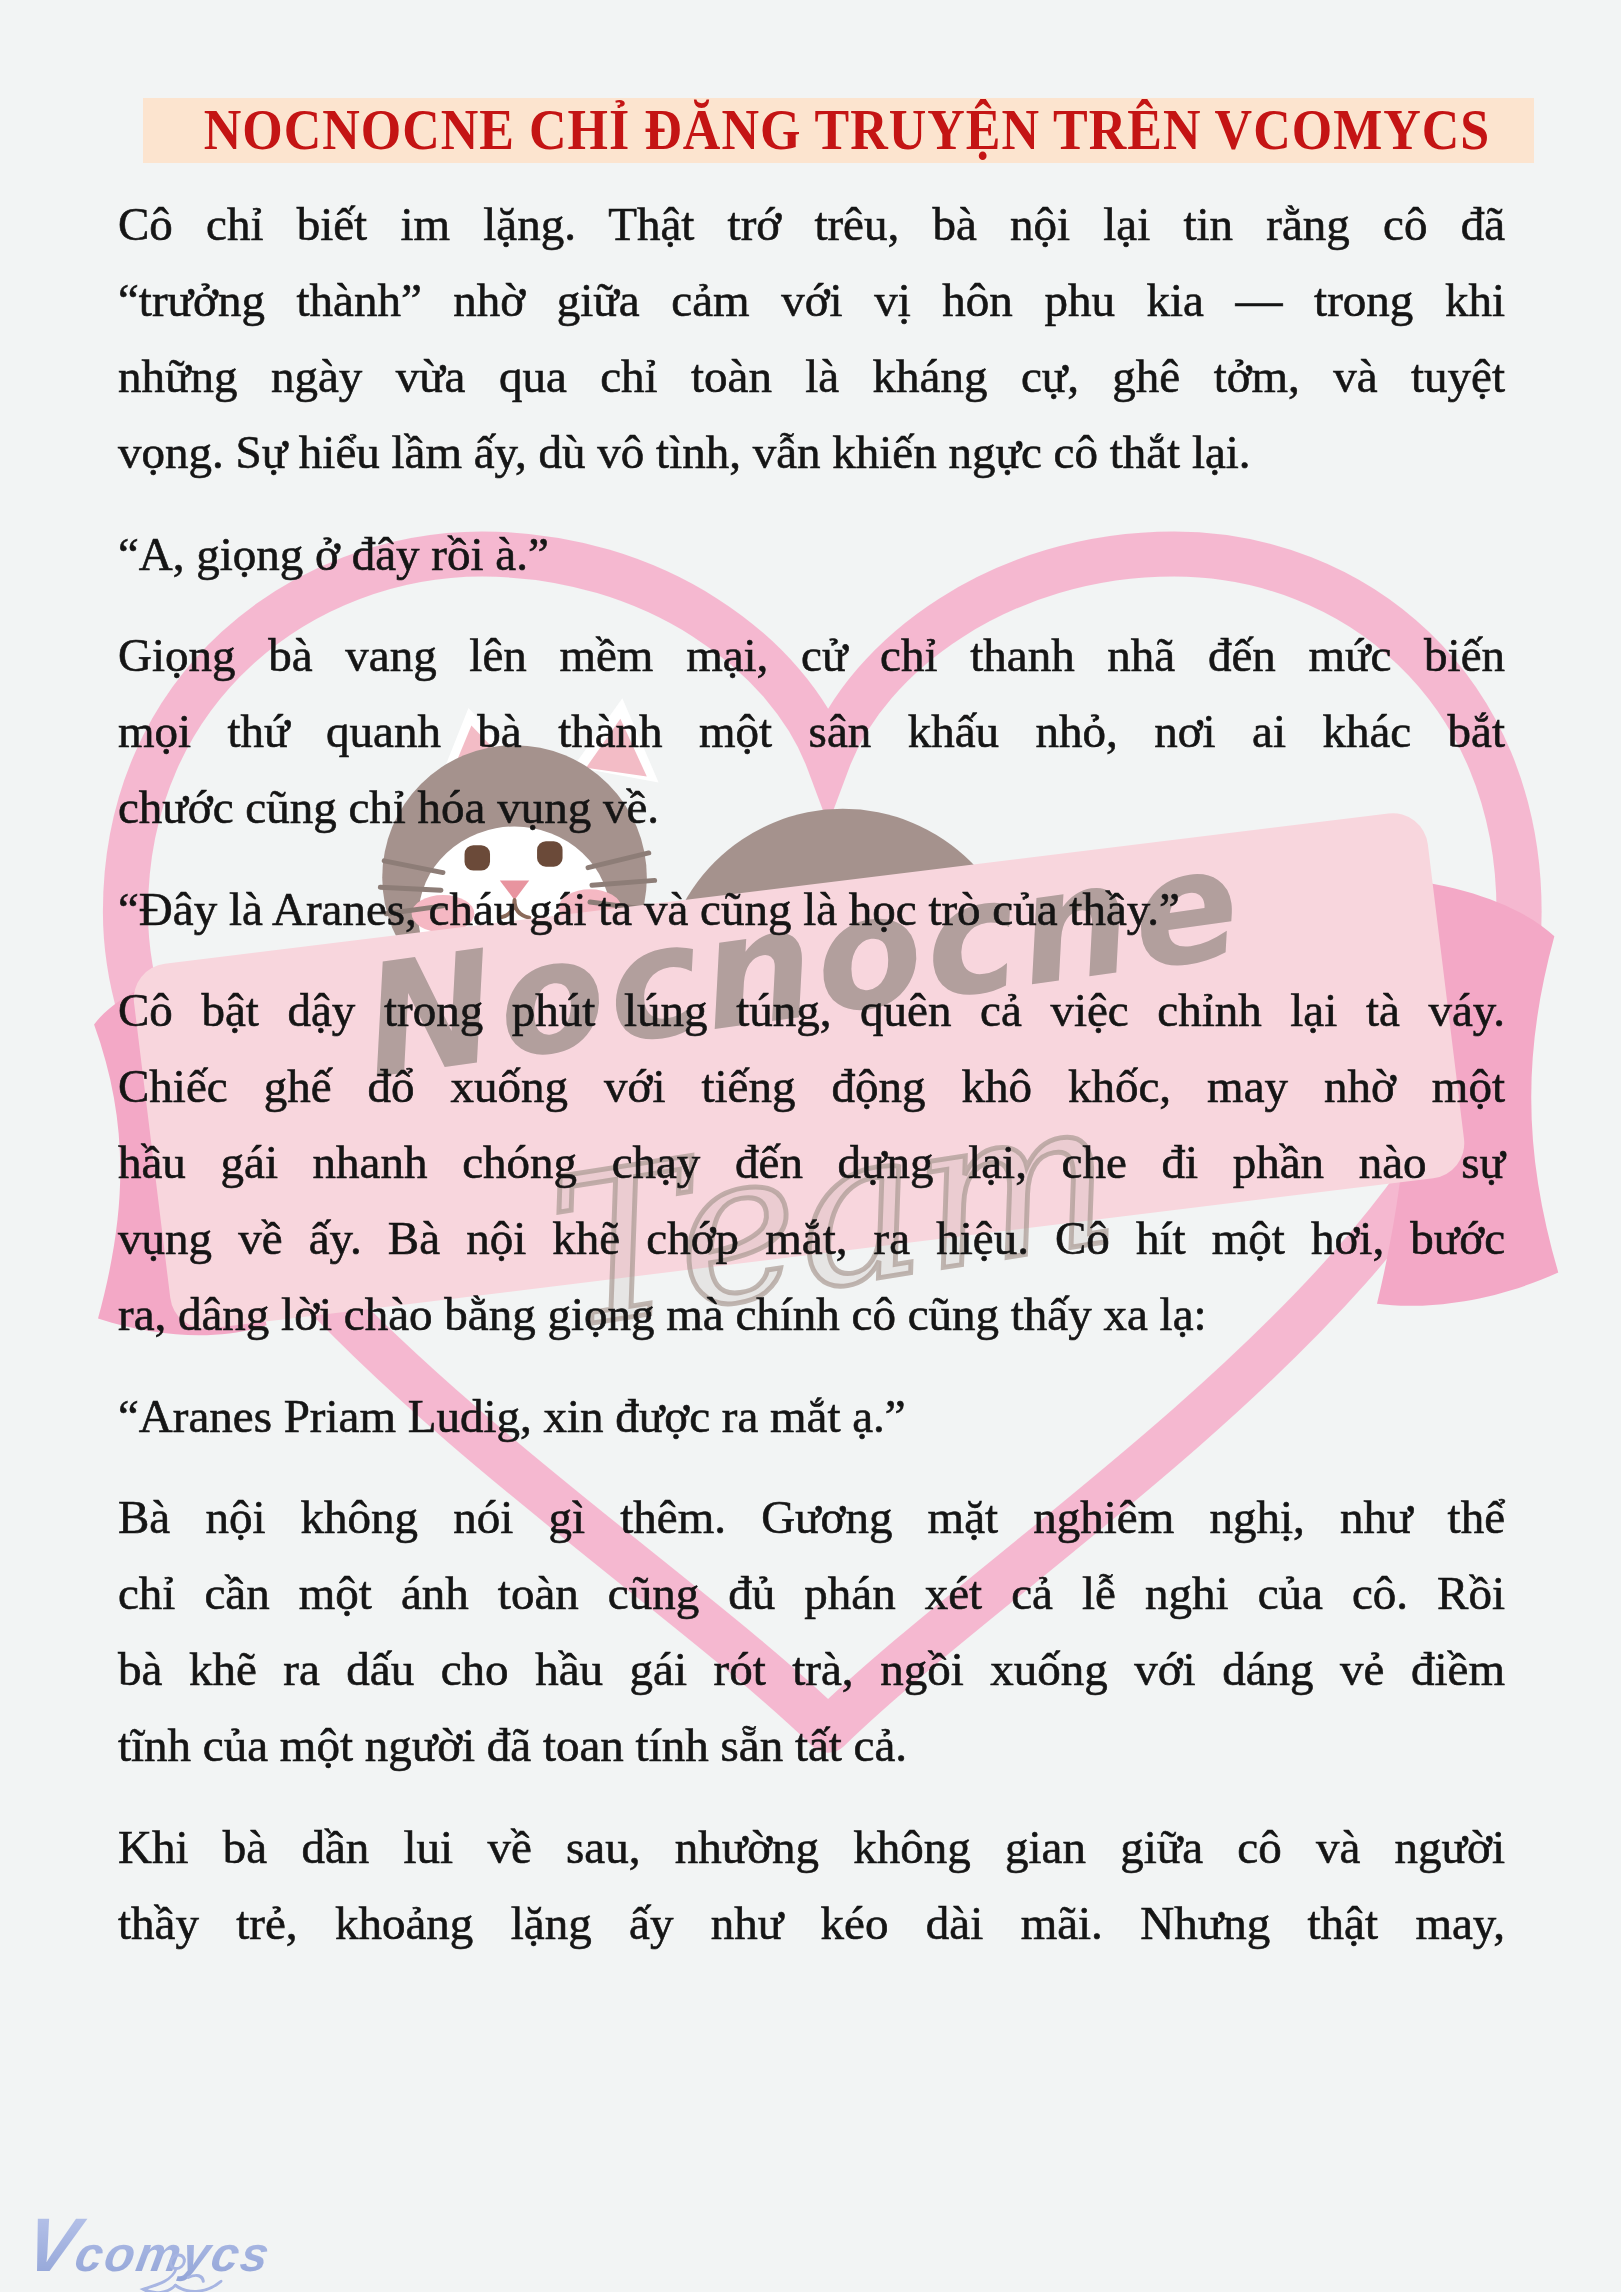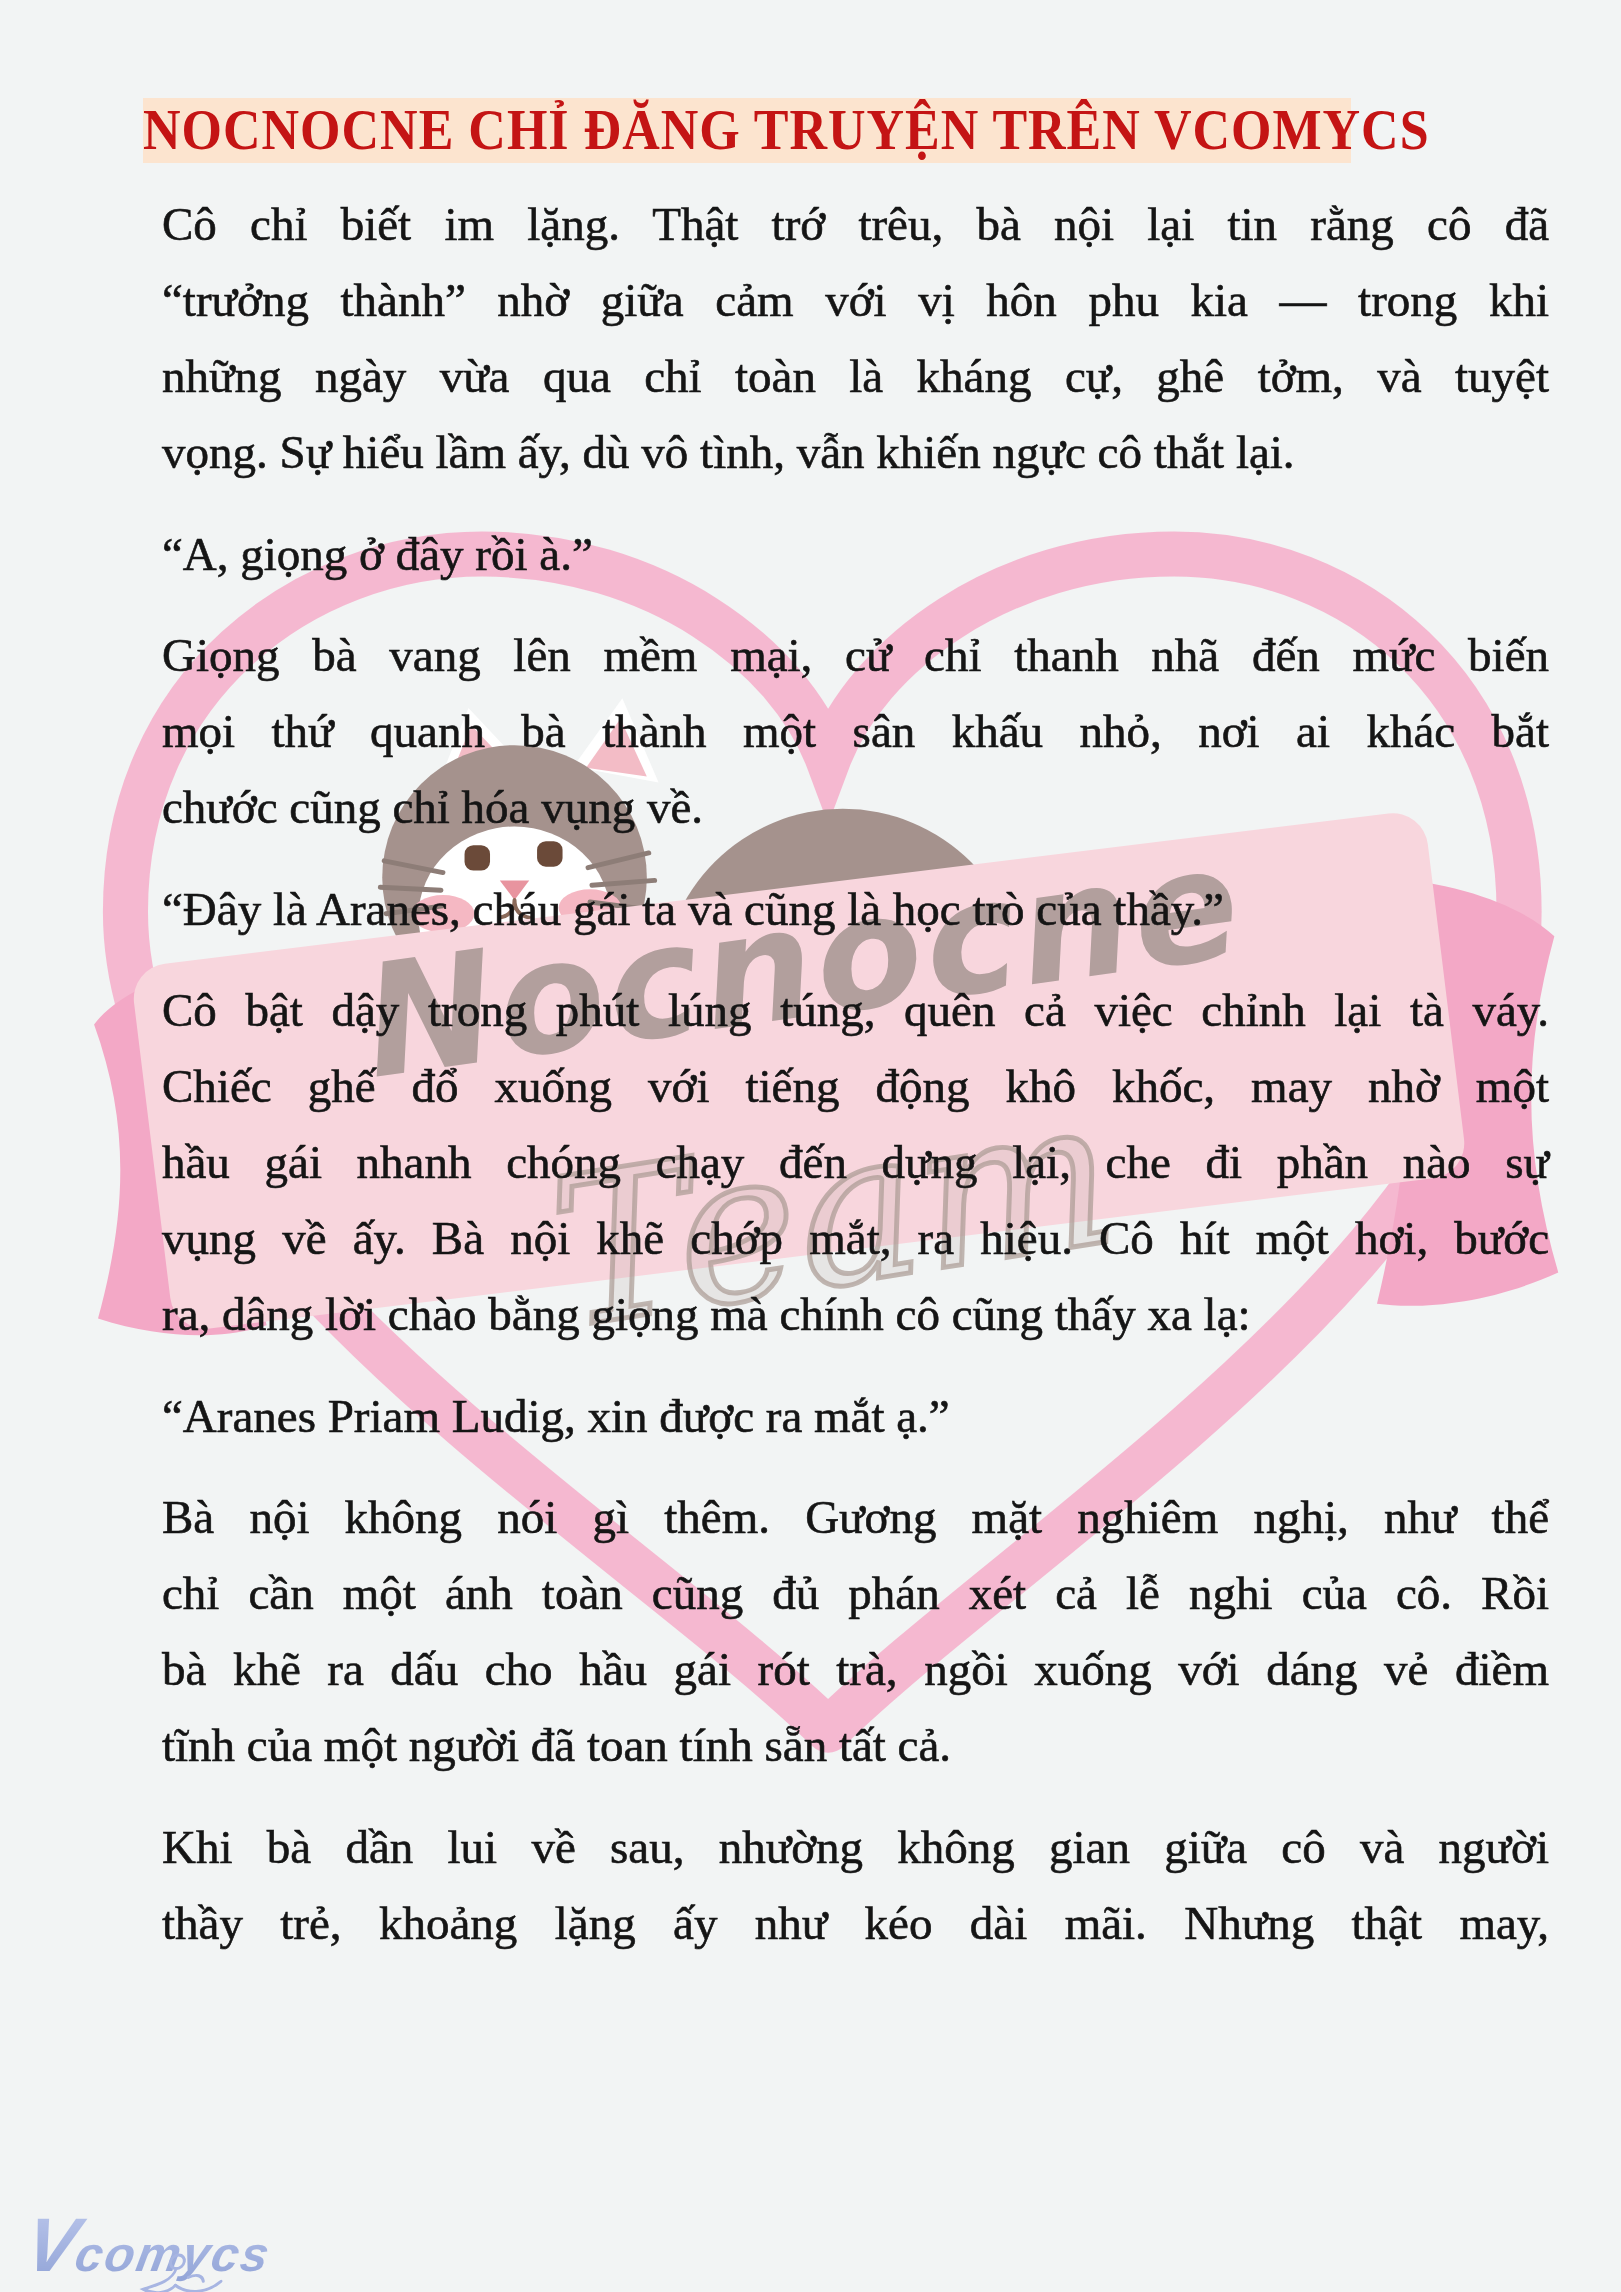--- a/index.html
+++ b/index.html
@@ -44,46 +44,46 @@
     font-style: italic;
     font-weight: 400;
     font-size: 206px;
     color: rgba(178, 162, 154, 0.18);
     -webkit-text-stroke: 4.9px rgba(170, 154, 147, 0.7);
   }
   
   .banner {
     position: absolute;
     left: 143px; top: 98px;
-    width: 1208px; height: 65px;
+    width: 1374px; height: 65px;
     background: #fce4cf;
     z-index: 2;
     display: flex;
     align-items: center;
-    justify-content: flex-start;
+    justify-content: center;
+    padding-left: 17px;
   }
   .banner span {
     font-family: "Liberation Serif", serif;
     font-weight: 700;
     font-size: 52px;
     letter-spacing: 1px;
     color: #c41414;
     transform: scaleY(1.08);
     white-space: nowrap;
   }
   
   .story {
     position: absolute;
     left: 118px; top: 186px;
     width: 1387px;
     z-index: 3;
     color: #151515;
     font-size: 47px;
     line-height: 76px;
-    margin-left: 44px;
     -webkit-text-stroke: 0.6px #151515;
   }
   .paragraph { margin: 0 0 25.5px 0; }
   .line {
     white-space: nowrap;
     text-align: justify;
     text-align-last: justify;
   }
   .line.last {
     text-align: right;

